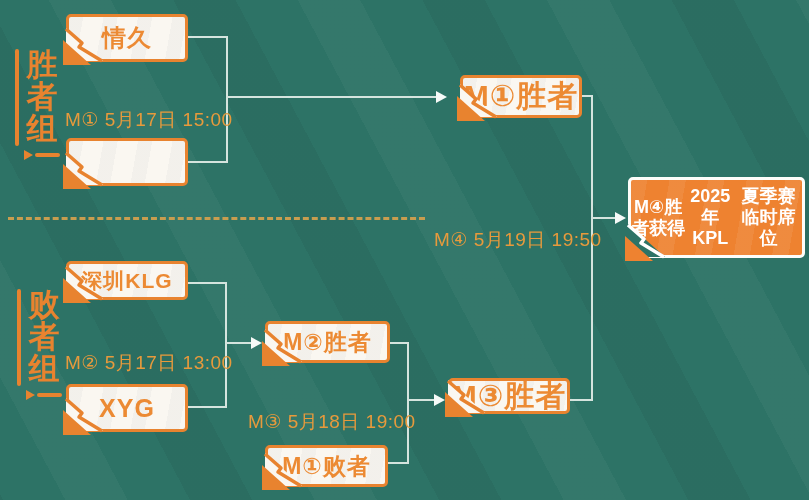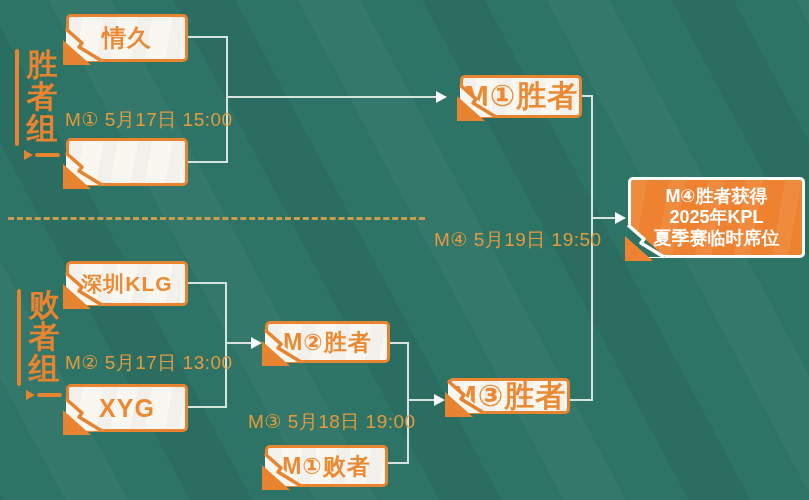--- a/index.html
+++ b/index.html
@@ -18,21 +18,21 @@
     position:absolute;box-sizing:border-box;
     background:#faf7f1;border:3px solid #e8832f;border-radius:5px;
     display:flex;align-items:center;justify-content:center;
     color:#ec8a33;font-weight:700;letter-spacing:1px;
     background-image:repeating-linear-gradient(100deg,
       rgba(110,120,135,.05) 0 14px, rgba(255,255,255,0) 14px 34px);
   }
   .box .notch{position:absolute;left:-4px;bottom:-5px;width:42px;height:36px;overflow:visible;}
   .box-orange{
     background:#ee8230;border-color:#fdfdfa;color:#ffffff;
-    flex-direction:column;text-align:center;
+    flex-direction:row;text-align:center;
     background-image:repeating-linear-gradient(100deg,
       rgba(255,255,255,.07) 0 16px, rgba(255,255,255,0) 16px 38px);
   }
   .hline,.vline{position:absolute;background:#d5e4de;}
   .hline{height:2px}
   .vline{width:2px}
   .arrowhead{
     position:absolute;width:0;height:0;
     border-left:11px solid #f6faf8;
     border-top:6px solid transparent;border-bottom:6px solid transparent;
@@ -47,21 +47,21 @@
   .gcol{display:flex;flex-direction:column;align-items:center;width:36px;}
   .gchar{font-size:31px;font-weight:800;color:#e8832f;line-height:32px;}
   .gdeco{display:flex;align-items:center;margin-top:5px;width:100%;}
   .gdeco .tri{width:0;height:0;border-left:9px solid #e8832f;
     border-top:5px solid transparent;border-bottom:5px solid transparent;}
   .gdeco .bar{height:4px;background:#e8832f;flex:1;margin-left:2px;border-radius:2px;}
   
   #box-qingjiu{left:66px;top:14px;width:122px;height:48px;font-size:24px;}
   #box-wst{left:66px;top:138px;width:122px;height:48px;font-size:25px;}
   #box-m1w{left:460px;top:75px;width:122px;height:43px;font-size:30px;}
-  #box-szklg{left:66px;top:261px;width:122px;height:45px;font-size:21px;}
+  #box-szklg{left:66px;top:261px;width:122px;height:39px;font-size:21px;}
   #box-xyg{left:66px;top:384px;width:122px;height:48px;font-size:25px;}
   #box-m2w{left:265px;top:321px;width:125px;height:42px;font-size:23px;align-items:center;}
   #box-m1l{left:265px;top:445px;width:123px;height:42px;font-size:23px;}
   #box-m3w{left:448px;top:378px;width:122px;height:36px;font-size:30px;}
   #box-final{left:628px;top:177px;width:177px;height:81px;font-size:18px;
     line-height:21px;font-weight:700;letter-spacing:0;}
 </style>
 </head>
 <body>
 

